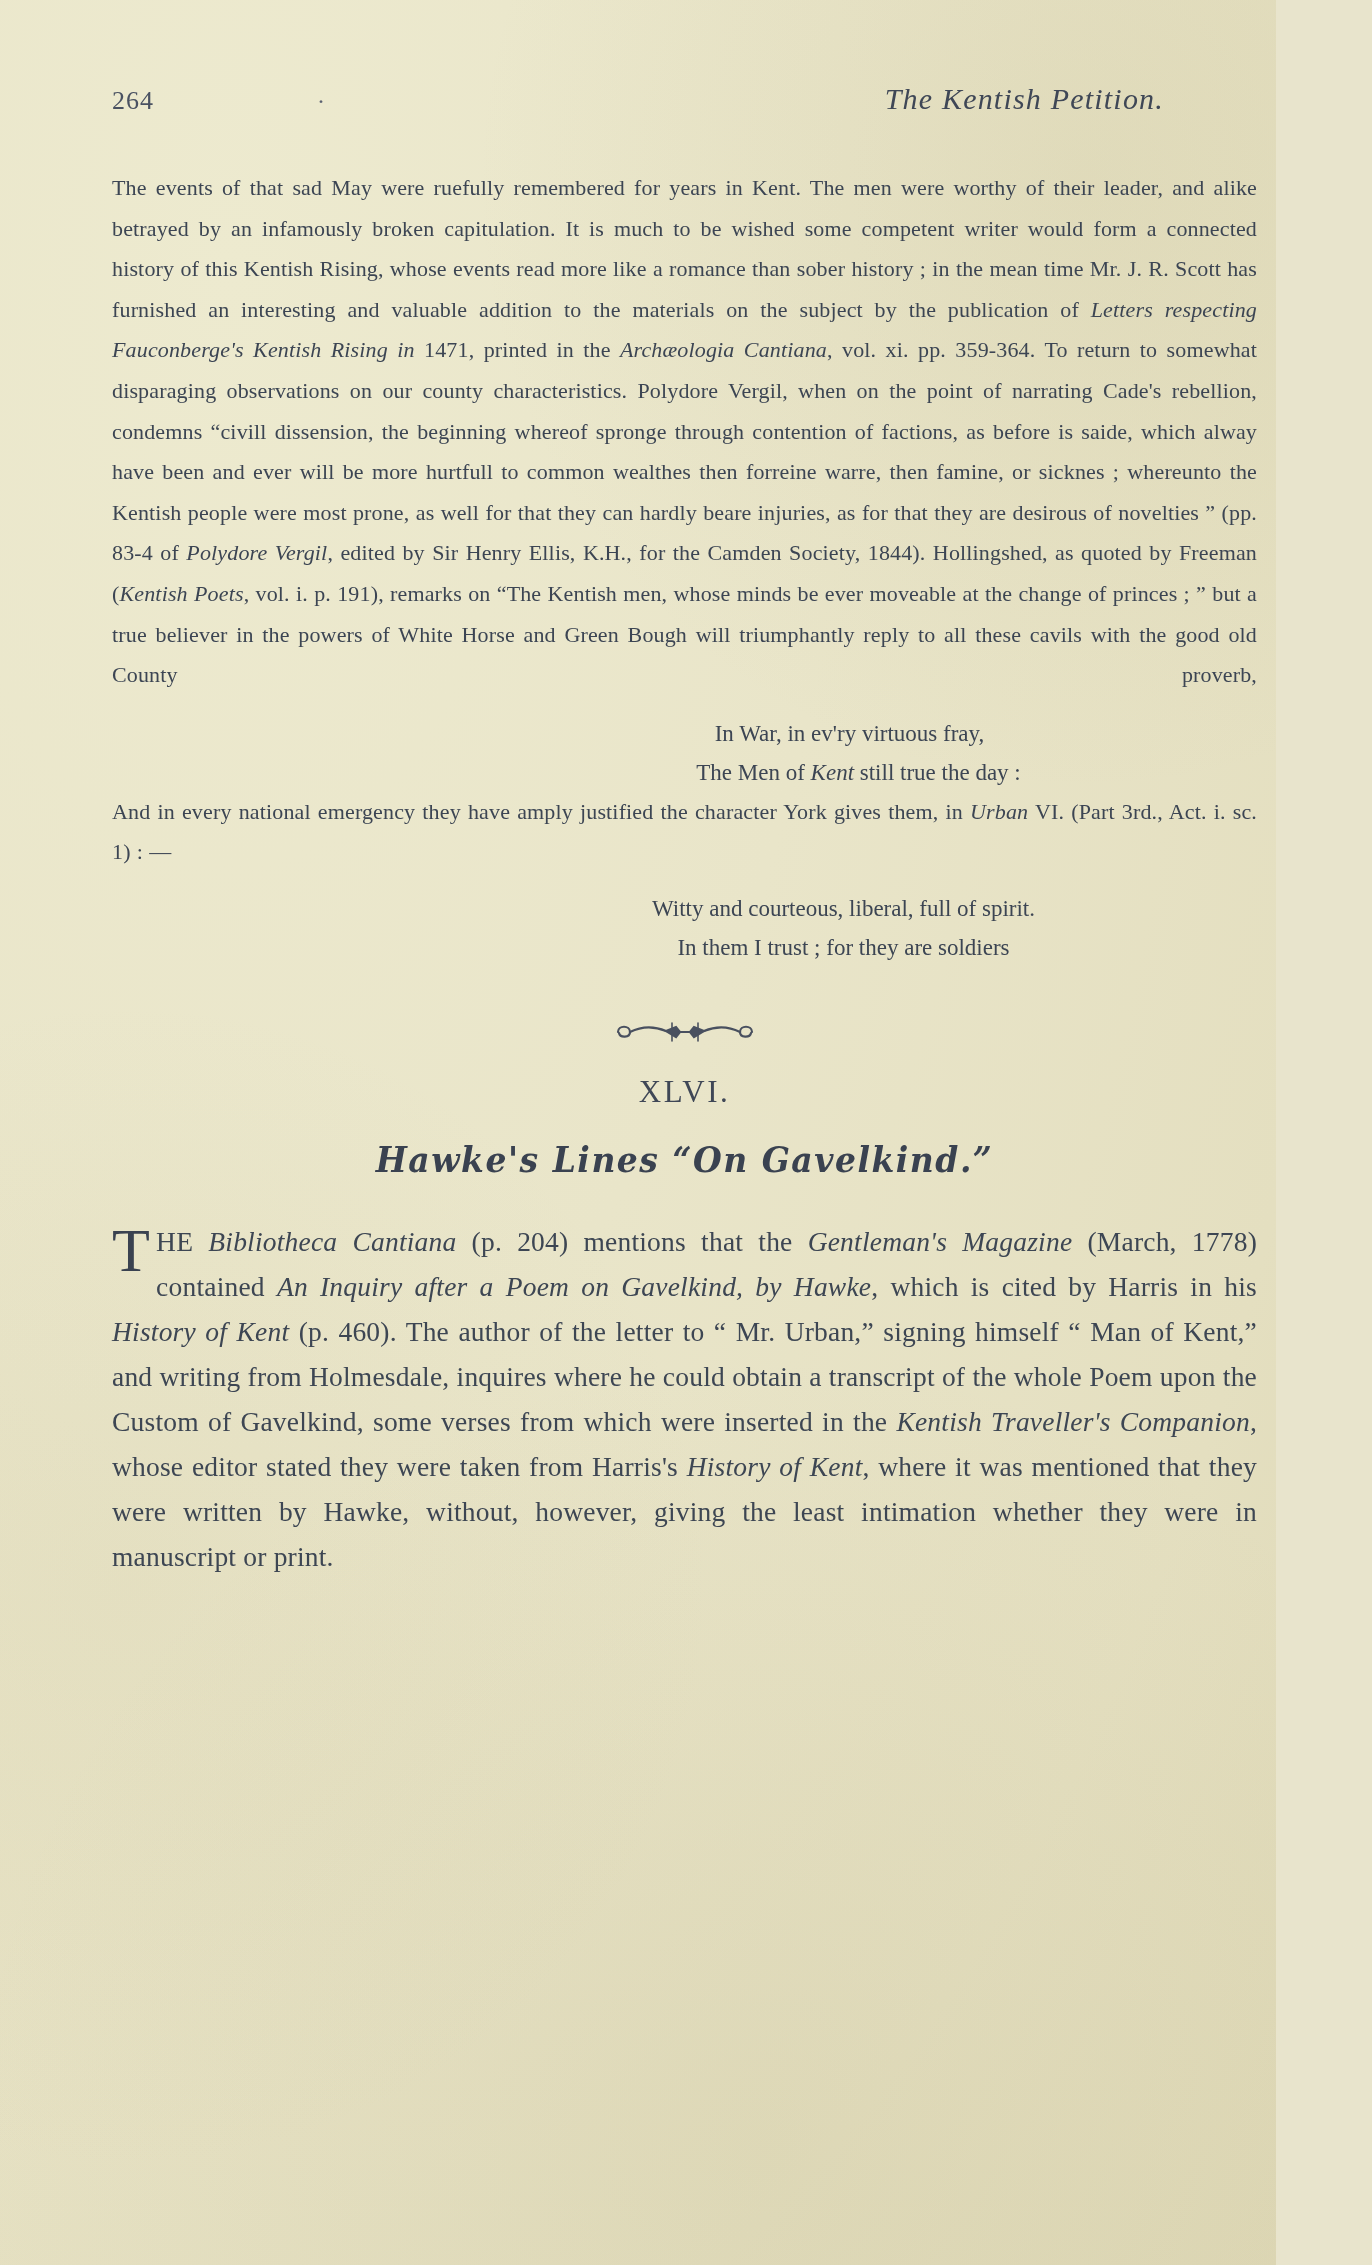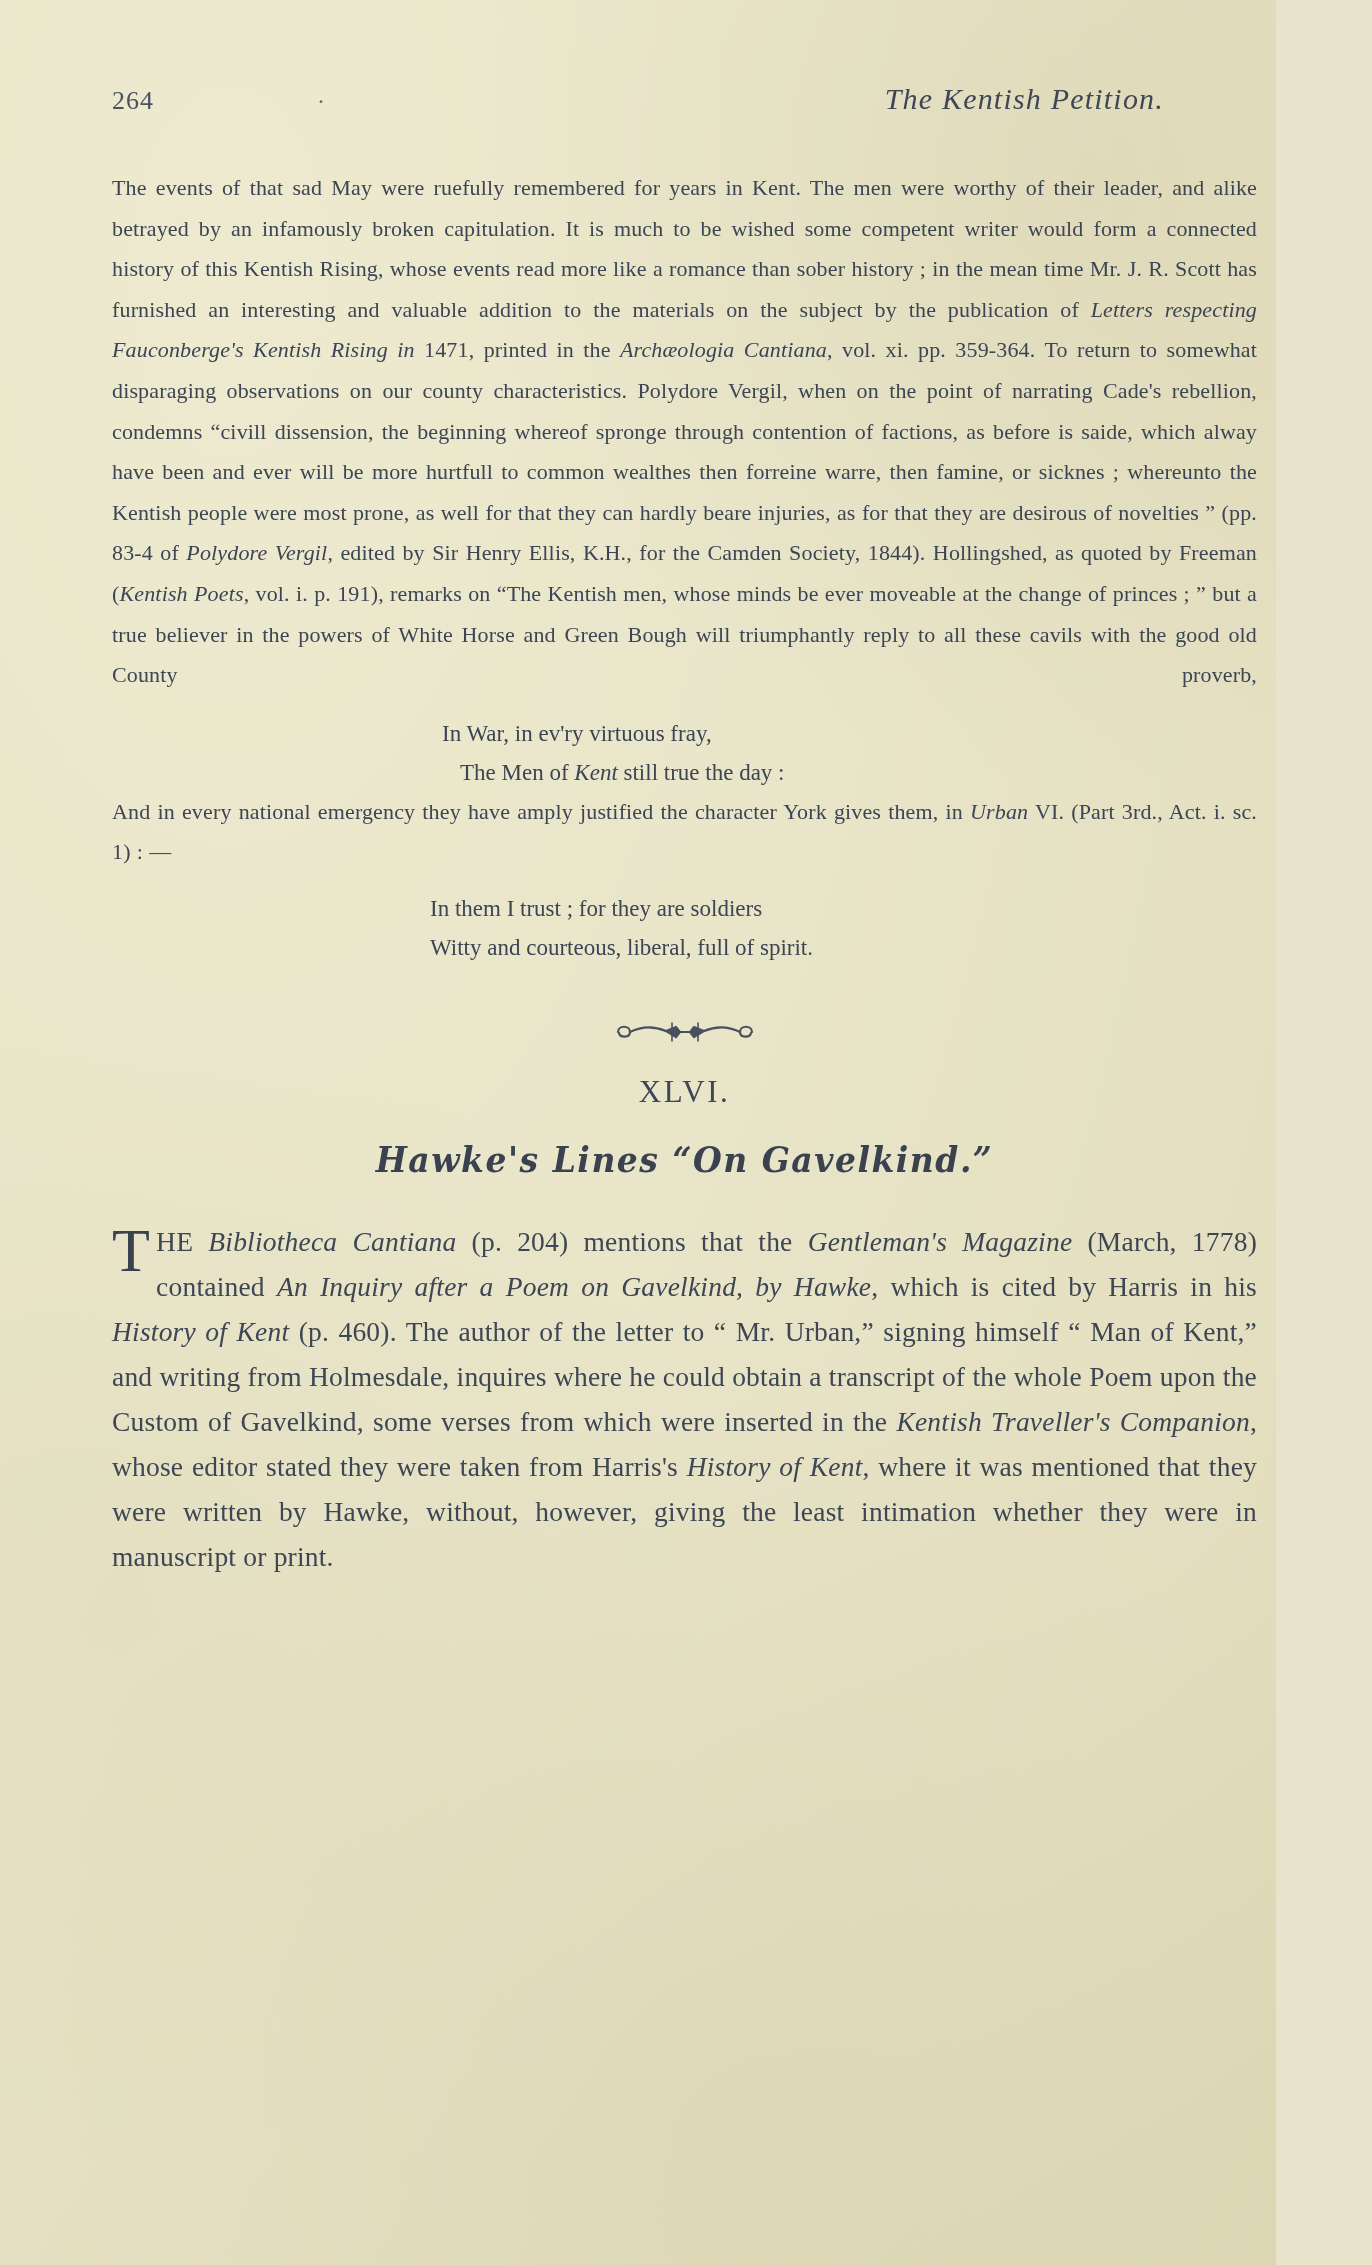--- a/index.html
+++ b/index.html
@@ -93,20 +93,21 @@
     text-align-last: left;
   }
   i, .i { font-style: italic; }
 
   
   .verse {
     margin: 6px 0 0 0;
     font-size: 23px;
     line-height: 39px;
     color: #3c4553;
+    text-align: center;
   }
   .verse .line {
     white-space: nowrap;
   }
   .verse1 { margin-top: 18px; padding-left: 330px; }
   .verse1 .l2 { padding-left: 18px; }
   .verse2 { margin-top: 16px; padding-left: 318px; }
 
   .para-after-verse {
     margin-top: 14px;
@@ -180,22 +181,22 @@
       <p class="just"><span>The events of that sad May were ruefully remembered for years in Kent.   The men were worthy of their leader, and alike betrayed by an infamously broken capitulation.   It is much to be wished some competent writer would form a connected history of this Kentish Rising, whose events read more like a romance than sober history ; in the mean time Mr. J. R. Scott has furnished an interesting and valuable addition to the materials on the subject by the publication of </span><i>Letters respecting Fauconberge's Kentish Rising in</i><span> 1471, printed in the </span><i>Archæologia Cantiana</i><span>, vol. xi. pp. 359-364.   To return to somewhat disparaging observations on our county characteristics.   Polydore Vergil, when on the point of narrating Cade's rebellion, condemns “civill dissension, the beginning whereof spronge through contention of factions, as before is saide, which alway have been and ever will be more hurtfull to common wealthes then forreine warre, then famine, or sicknes ; whereunto the Kentish people were most prone, as well for that they can hardly beare injuries, as for that they are desirous of novelties ” (pp. 83-4 of </span><i>Polydore Vergil</i><span>, edited by Sir Henry Ellis, K.H., for the Camden Society, 1844).   Hollingshed, as quoted by Freeman (</span><i>Kentish Poets</i><span>, vol. i. p. 191), remarks on “The Kentish men, whose minds be ever moveable at the change of princes ; ” but a true believer in the powers of White Horse and Green Bough will triumphantly reply to all these cavils with the good old County proverb,</span></p>
 
       <div class="verse verse1">
         <div class="line l1">In War, in ev'ry virtuous fray,</div>
         <div class="line l2"><span>The Men of </span><i>Kent</i><span> still true the day :</span></div>
       </div>
 
       <p class="just lastline para-after-verse"><span>And in every national emergency they have amply justified the character York gives them, in </span><i>Urban</i><span> VI. (Part 3rd., Act. i. sc. 1) : —</span></p>
 
       <div class="verse verse2">
+        <div class="line">Witty and courteous, liberal, full of spirit.</div>
         <div class="line">In them I trust ; for they are soldiers</div>
-        <div class="line">Witty and courteous, liberal, full of spirit.</div>
       </div>
 
       <div class="ornament">
         <svg width="150" height="26" viewBox="0 0 150 26" aria-hidden="true">
           <g fill="none" stroke="#49505f" stroke-width="2.2" stroke-linecap="round">
             <path d="M8 13 C8 6, 20 6, 20 13 C20 19, 10 19, 9 14"></path>
             <path d="M20 13 C32 7, 44 7, 56 12"></path>
             <path d="M142 13 C142 6, 130 6, 130 13 C130 19, 140 19, 141 14"></path>
             <path d="M130 13 C118 7, 106 7, 94 12"></path>
             <path d="M56 12 L66 8 L70 13 L66 18 Z" fill="#49505f"></path>

